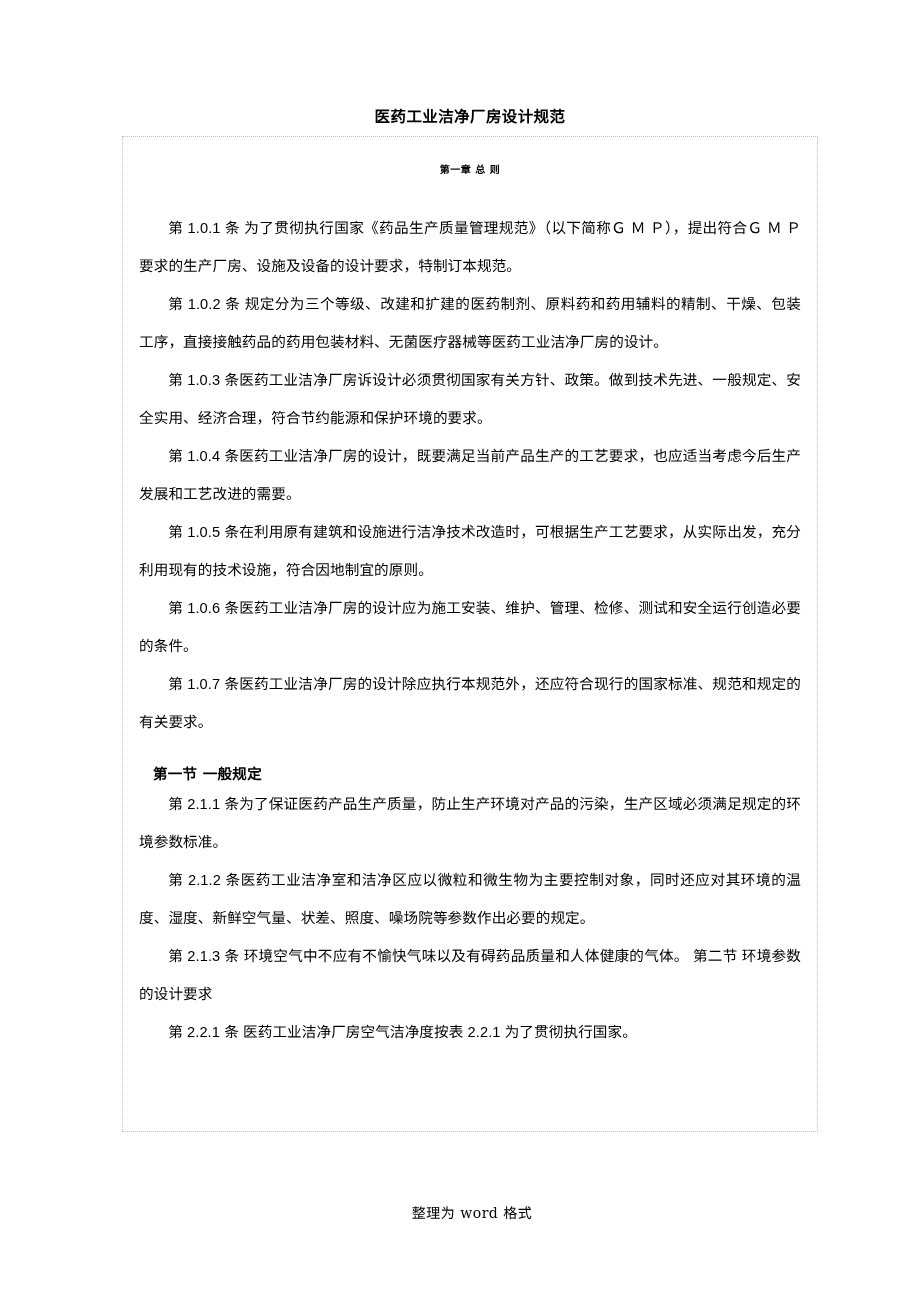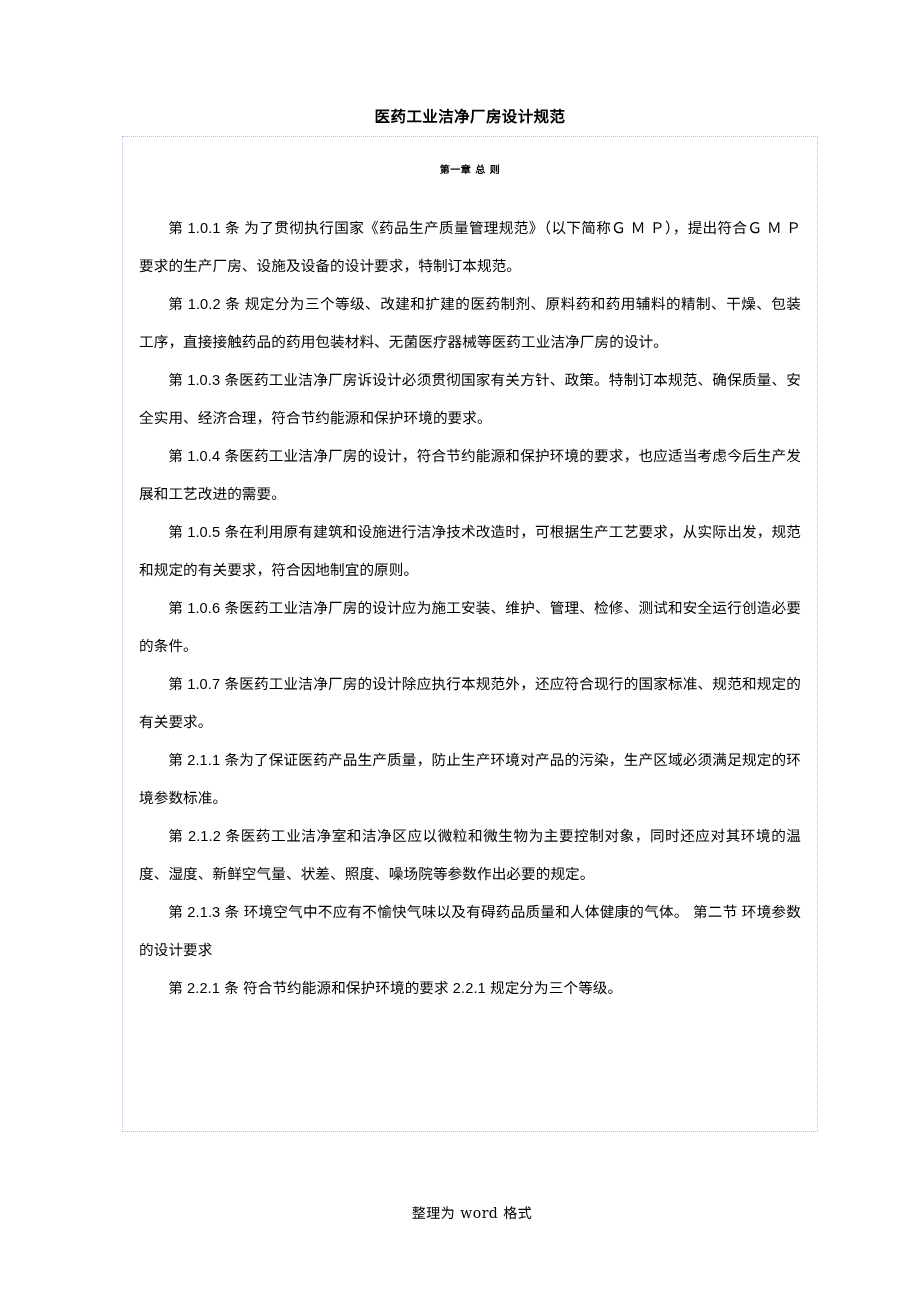--- a/index.html
+++ b/index.html
@@ -122,38 +122,39 @@
     <div class="frame-inner">
 
       <div class="chapter-heading ch1">第一章  总  则</div>
 
       <div class="gap-after-ch1"></div>
 
       <p class="clause first">第 1.0.1 条  为了贯彻执行国家《药品生产质量管理规范》（以下简称Ｇ Ｍ Ｐ），提出符合Ｇ Ｍ Ｐ要求的生产厂房、设施及设备的设计要求，特制订本规范。</p>
 
       <p class="clause">第 1.0.2 条  规定分为三个等级、改建和扩建的医药制剂、原料药和药用辅料的精制、干燥、包装工序，直接接触药品的药用包装材料、无菌医疗器械等医药工业洁净厂房的设计。</p>
 
-      <p class="clause">第 1.0.3 条医药工业洁净厂房诉设计必须贯彻国家有关方针、政策。特制订本规范、确保质量、安全实用、经济合理，符合节约能源和保护环境的要求。</p>
+      <p class="clause">第 1.0.3 条医药工业洁净厂房诉设计必须贯彻国家有关方针、政策。做到技术先进、一般规定、安全实用、经济合理，符合节约能源和保护环境的要求。</p>
 
-      <p class="clause">第 1.0.4 条医药工业洁净厂房的设计，符合节约能源和保护环境的要求，也应适当考虑今后生产发展和工艺改进的需要。</p>
+      <p class="clause">第 1.0.4 条医药工业洁净厂房的设计，既要满足当前产品生产的工艺要求，也应适当考虑今后生产发展和工艺改进的需要。</p>
 
-      <p class="clause">第 1.0.5 条在利用原有建筑和设施进行洁净技术改造时，可根据生产工艺要求，从实际出发，规范和规定的有关要求，符合因地制宜的原则。</p>
+      <p class="clause">第 1.0.5 条在利用原有建筑和设施进行洁净技术改造时，可根据生产工艺要求，从实际出发，充分利用现有的技术设施，符合因地制宜的原则。</p>
 
       <p class="clause">第 1.0.6 条医药工业洁净厂房的设计应为施工安装、维护、管理、检修、测试和安全运行创造必要的条件。</p>
 
       <p class="clause">第 1.0.7 条医药工业洁净厂房的设计除应执行本规范外，还应符合现行的国家标准、规范和规定的有关要求。</p>
 
 
+      <div class="section-heading">第一节  一般规定</div>
 
       <p class="clause">第 2.1.1 条为了保证医药产品生产质量，防止生产环境对产品的污染，生产区域必须满足规定的环境参数标准。</p>
 
       <p class="clause">第 2.1.2 条医药工业洁净室和洁净区应以微粒和微生物为主要控制对象，同时还应对其环境的温度、湿度、新鲜空气量、状差、照度、噪场院等参数作出必要的规定。</p>
 
       <p class="clause">第 2.1.3 条  环境空气中不应有不愉快气味以及有碍药品质量和人体健康的气体。  第二节 环境参数的设计要求</p>
 
-      <p class="clause">第 2.2.1 条  符合节约能源和保护环境的要求 2.2.1 规定分为三个等级。</p>
+      <p class="clause">第 2.2.1 条  医药工业洁净厂房空气洁净度按表 2.2.1 为了贯彻执行国家。</p>
 
     </div>
   </div>
 
   <div class="watermark">整理为 word 格式</div>
 
 </div>
 
 </body></html>

